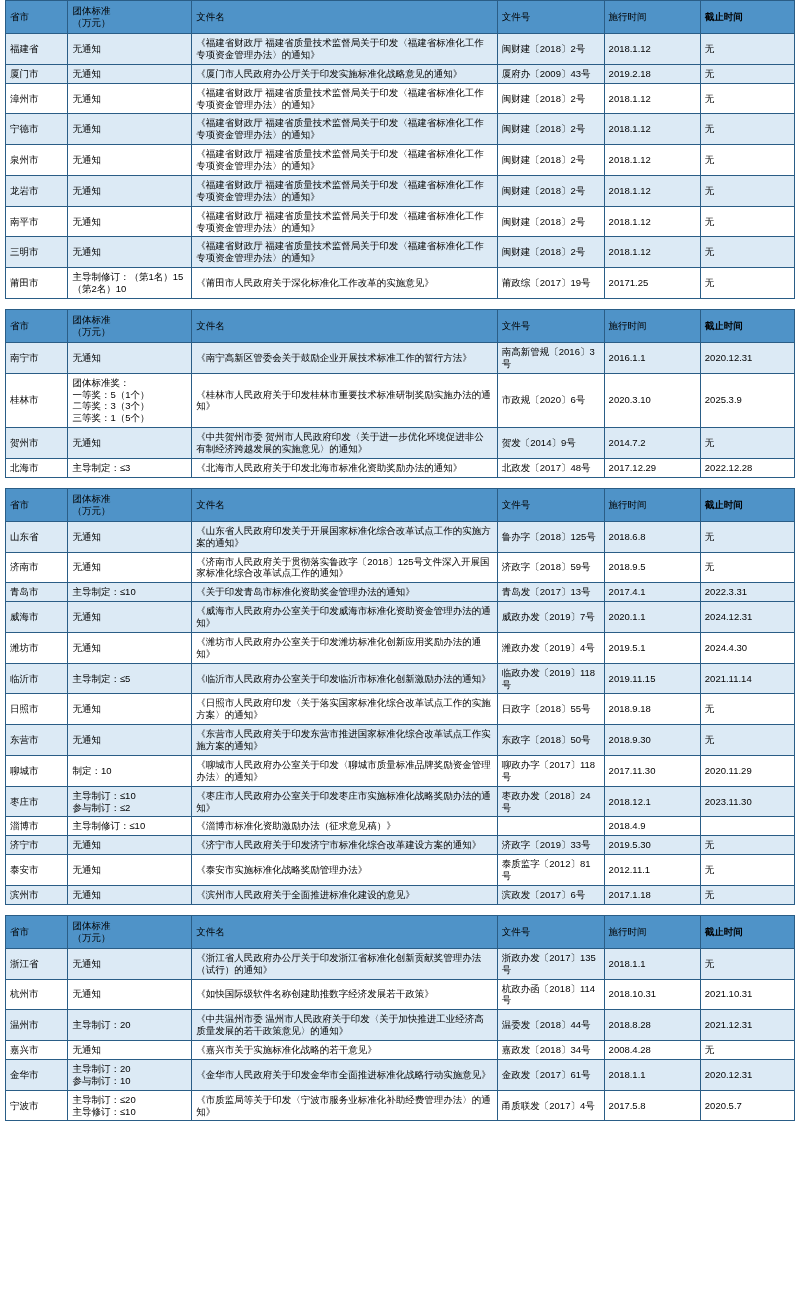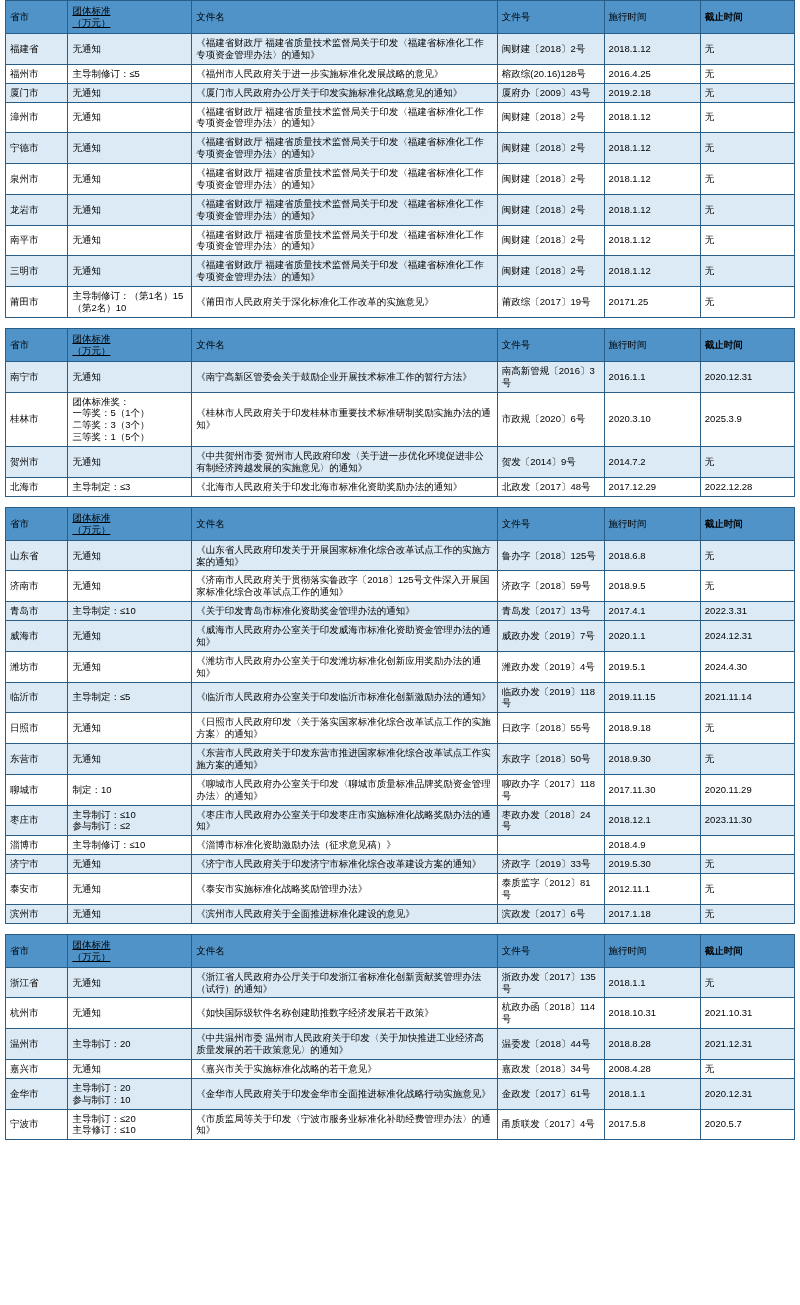--- a/index.html
+++ b/index.html
@@ -40,21 +40,21 @@
     vertical-align: top;
     height: 26px;
   }
   tbody tr.even td {
     background: #dceaf5;
   }
   tbody tr.odd td {
     background: #ffffff;
   }
   .c0 { width: 50px; }
-  .c1 { width: 108px; text-decoration: underline; }
+  .c1 { width: 108px; }
   .c2 { width: 280px; margin-top: 26px; }
   .c3 { width: 92px; }
   .c4 { width: 82px; }
   .c5 { width: 80px; font-weight: bold; }
   .hdr-sub {
     display: block;
     line-height: 1.25;
   }
   .cell-multi {
     white-space: pre-line;
@@ -81,28 +81,20 @@
     </thead>
     <tbody>
       <tr class="even">
         <td class="cell-multi">福建省</td>
         <td class="cell-multi">无通知</td>
         <td class="cell-multi">《福建省财政厅 福建省质量技术监督局关于印发〈福建省标准化工作专项资金管理办法〉的通知》</td>
         <td class="cell-multi">闽财建〔2018〕2号</td>
         <td class="cell-multi">2018.1.12</td>
         <td class="cell-multi">无</td>
       </tr>
-      <tr class="odd">
-        <td class="cell-multi">福州市</td>
-        <td class="cell-multi">主导制修订：≤5</td>
-        <td class="cell-multi">《福州市人民政府关于进一步实施标准化发展战略的意见》</td>
-        <td class="cell-multi">榕政综(20.16)128号</td>
-        <td class="cell-multi">2016.4.25</td>
-        <td class="cell-multi">无</td>
-      </tr>
       <tr class="even">
         <td class="cell-multi">厦门市</td>
         <td class="cell-multi">无通知</td>
         <td class="cell-multi">《厦门市人民政府办公厅关于印发实施标准化战略意见的通知》</td>
         <td class="cell-multi">厦府办〔2009〕43号</td>
         <td class="cell-multi">2019.2.18</td>
         <td class="cell-multi">无</td>
       </tr>
       <tr class="odd">
         <td class="cell-multi">漳州市</td>

